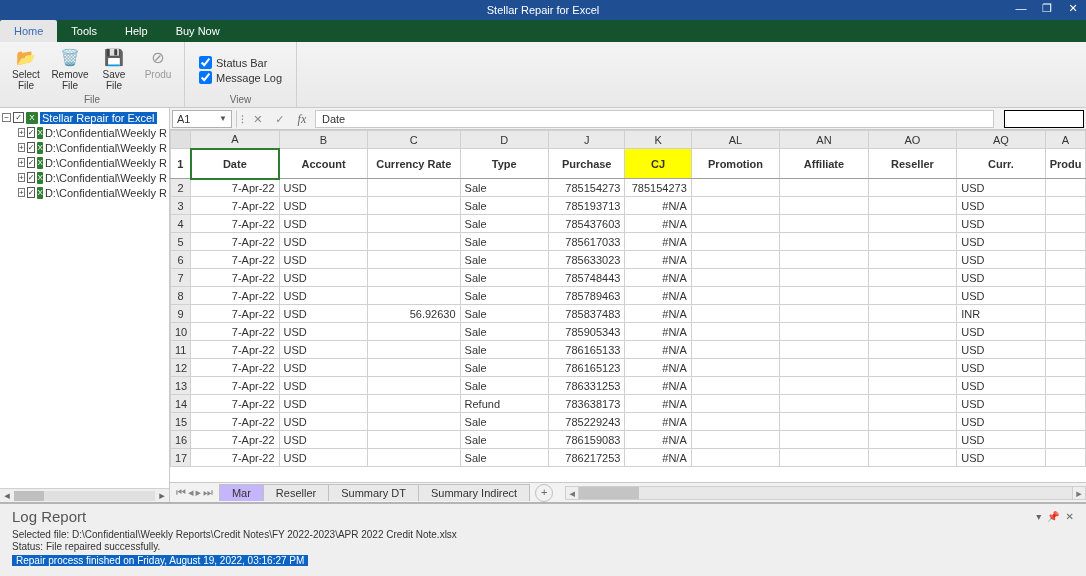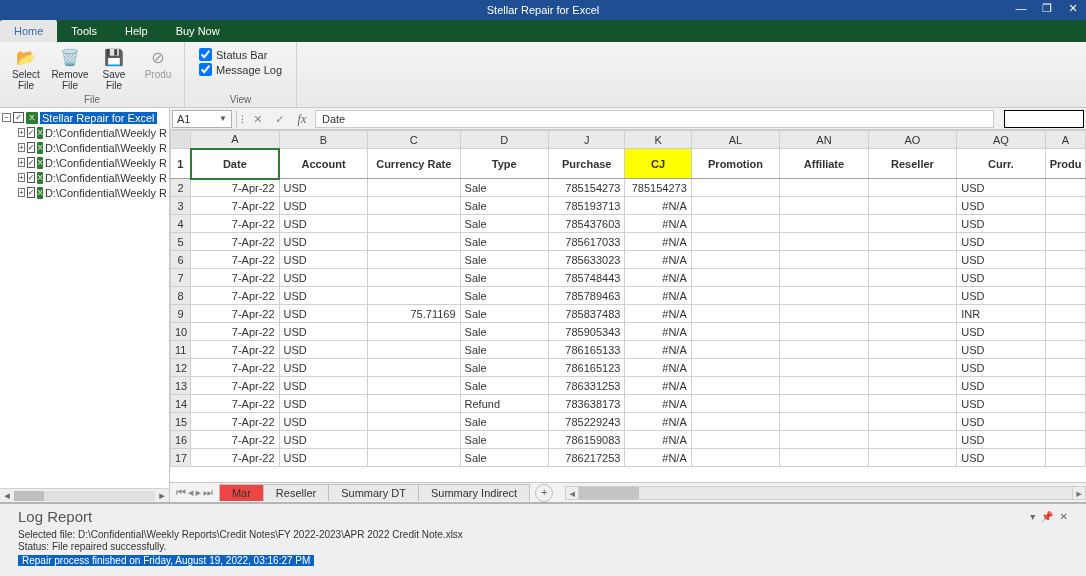--- a/index.html
+++ b/index.html
@@ -15,21 +15,21 @@
 .menuitem.active { background: #e6e6e6; color: #3a6ab5; border-top-left-radius: 2px; border-top-right-radius: 2px; }
 
 .ribbon { height: 66px; background: linear-gradient(#f4f4f4,#e9e9e9); border-bottom: 1px solid #c9c9c9; display: flex; }
 .ribbon-group { border-right: 1px solid #d0d0d0; display: flex; flex-direction: column; justify-content: space-between; padding: 2px 6px 0 6px; }
 .ribbon-group .buttons { display: flex; gap: 4px; }
 .rbtn { display: flex; flex-direction: column; align-items: center; width: 40px; cursor: pointer; padding: 2px; border-radius: 2px; }
 .rbtn .icon { width: 22px; height: 22px; display: flex; align-items: center; justify-content: center; font-size: 16px; }
 .rbtn .lbl { font-size: 10px; text-align: center; line-height: 11px; margin-top: 1px; }
 .rbtn.disabled { color: #9a9a9a; }
 .ribbon-group .caption { text-align: center; font-size: 10px; color: #666; padding: 1px 0 2px 0; }
-.checks { display: flex; flex-direction: column; gap: 2px; padding: 4px 8px; font-size: 11px; }
+.checks { display: flex; flex-direction: column; gap: 2px; padding: 4px 8px; font-size: 11px; margin-top: 8px; }
 .checks label { display: flex; align-items: center; gap: 4px; }
 
 .main { display: flex; height: 394px; }
 
 .tree-panel { width: 170px; border-right: 1px solid #c9c9c9; background: #fff; overflow: hidden; position: relative; }
 .tree { padding: 2px 2px; font-size: 11px; white-space: nowrap; overflow: hidden; }
 .tree .node { display: flex; align-items: center; gap: 2px; height: 15px; }
 .tree .node .exp { width: 9px; height: 9px; border: 1px solid #7a7a7a; font-size: 8px; line-height: 7px; text-align: center; cursor: pointer; }
 .tree .node .cb { width: 11px; height: 11px; border: 1px solid #555; font-size: 8px; line-height: 9px; text-align: center; }
 .tree .node .fi { width: 12px; height: 12px; background: #2e7d32; color: #fff; font-size: 8px; text-align: center; line-height: 12px; border-radius: 1px; }
@@ -59,28 +59,28 @@
 .grid .header-row th { background: #fff; font-weight: bold; height: 30px; border-bottom: 1px solid #a0a0a0; }
 .grid .header-row th.sel { border: 2px solid #2e7d32; }
 .grid .header-row th.hl { background: #ffff00; }
 .grid td.r { text-align: right; }
 
 .sheet-tabs { height: 20px; background: #f2f2f2; border-top: 1px solid #c9c9c9; display: flex; align-items: center; font-size: 11px; }
 .sheet-tabs .tab-nav { display: flex; gap: 2px; padding: 0 6px; color: #888; }
 .sheet-tabs .tab-nav span { cursor: pointer; }
 .sheet-tabs .tabs { display: flex; }
 .sheet-tabs .tab { padding: 2px 12px; border: 1px solid #c0c0c0; border-bottom: none; background: #e9e9e9; cursor: pointer; margin-right: -1px; }
-.sheet-tabs .tab.active { background: #ef4444; border-top: 1px solid #c0c0c0; font-weight: normal; }
+.sheet-tabs .tab.active { background: #c4b5fd; border-top: 1px solid #c0c0c0; font-weight: normal; }
 .sheet-tabs .addtab { width: 18px; height: 18px; border: 1px solid #c0c0c0; border-radius: 50%; text-align: center; line-height: 15px; margin-left: 6px; cursor: pointer; color: #666; }
 .sheet-tabs .hsb { flex: 1; display: flex; align-items: center; margin-left: 12px; }
 .sheet-tabs .hsb .arrow { width: 14px; text-align: center; color: #777; cursor: pointer; border: 1px solid #cfcfcf; height: 14px; line-height: 12px; background: #eee; }
 .sheet-tabs .hsb .track { flex: 1; height: 14px; background: #e8e8e8; border-top: 1px solid #cfcfcf; border-bottom: 1px solid #cfcfcf; position: relative; }
 .sheet-tabs .hsb .thumb { position: absolute; left: 0; width: 60px; height: 12px; top: 0; background: #c4c4c4; }
 
-.log-panel { height: 74px; background: #efefef; border-top: 2px solid #b5b5b5; padding: 2px 18px; font-size: 11px; position: relative; }
+.log-panel { height: 74px; background: #efefef; border-top: 2px solid #b5b5b5; padding: 2px 12px; font-size: 11px; position: relative; }
 .log-panel .lh { font-size: 15px; color: #555; padding: 2px 0 4px 0; display: flex; justify-content: space-between; align-items: center; }
 .log-panel .lh .lh-btns { display: flex; gap: 6px; color: #666; font-size: 10px; }
 .log-panel .lh .lh-btns span { cursor: pointer; }
 .log-panel .line { font-size: 10px; line-height: 12px; }
 .log-panel .finish { background: #0b63c4; color: #fff; padding: 0 4px; display: inline-block; font-size: 10px; margin-top: 2px; }
 </style>
 </head>
 <body>
 
 <div class="titlebar">
@@ -330,21 +330,21 @@
               <td></td>
               <td></td>
               <td></td>
               <td>USD</td>
               <td></td>
             </tr>
             <tr>
               <th class="rowhdr">9</th>
               <td class="r">7-Apr-22</td>
               <td>USD</td>
-              <td class="r">75.71169</td>
+              <td class="r">56.92630</td>
               <td>Sale</td>
               <td class="r">785837483</td>
               <td class="r">#N/A</td>
               <td></td>
               <td></td>
               <td></td>
               <td>INR</td>
               <td></td>
             </tr>
             <tr>

